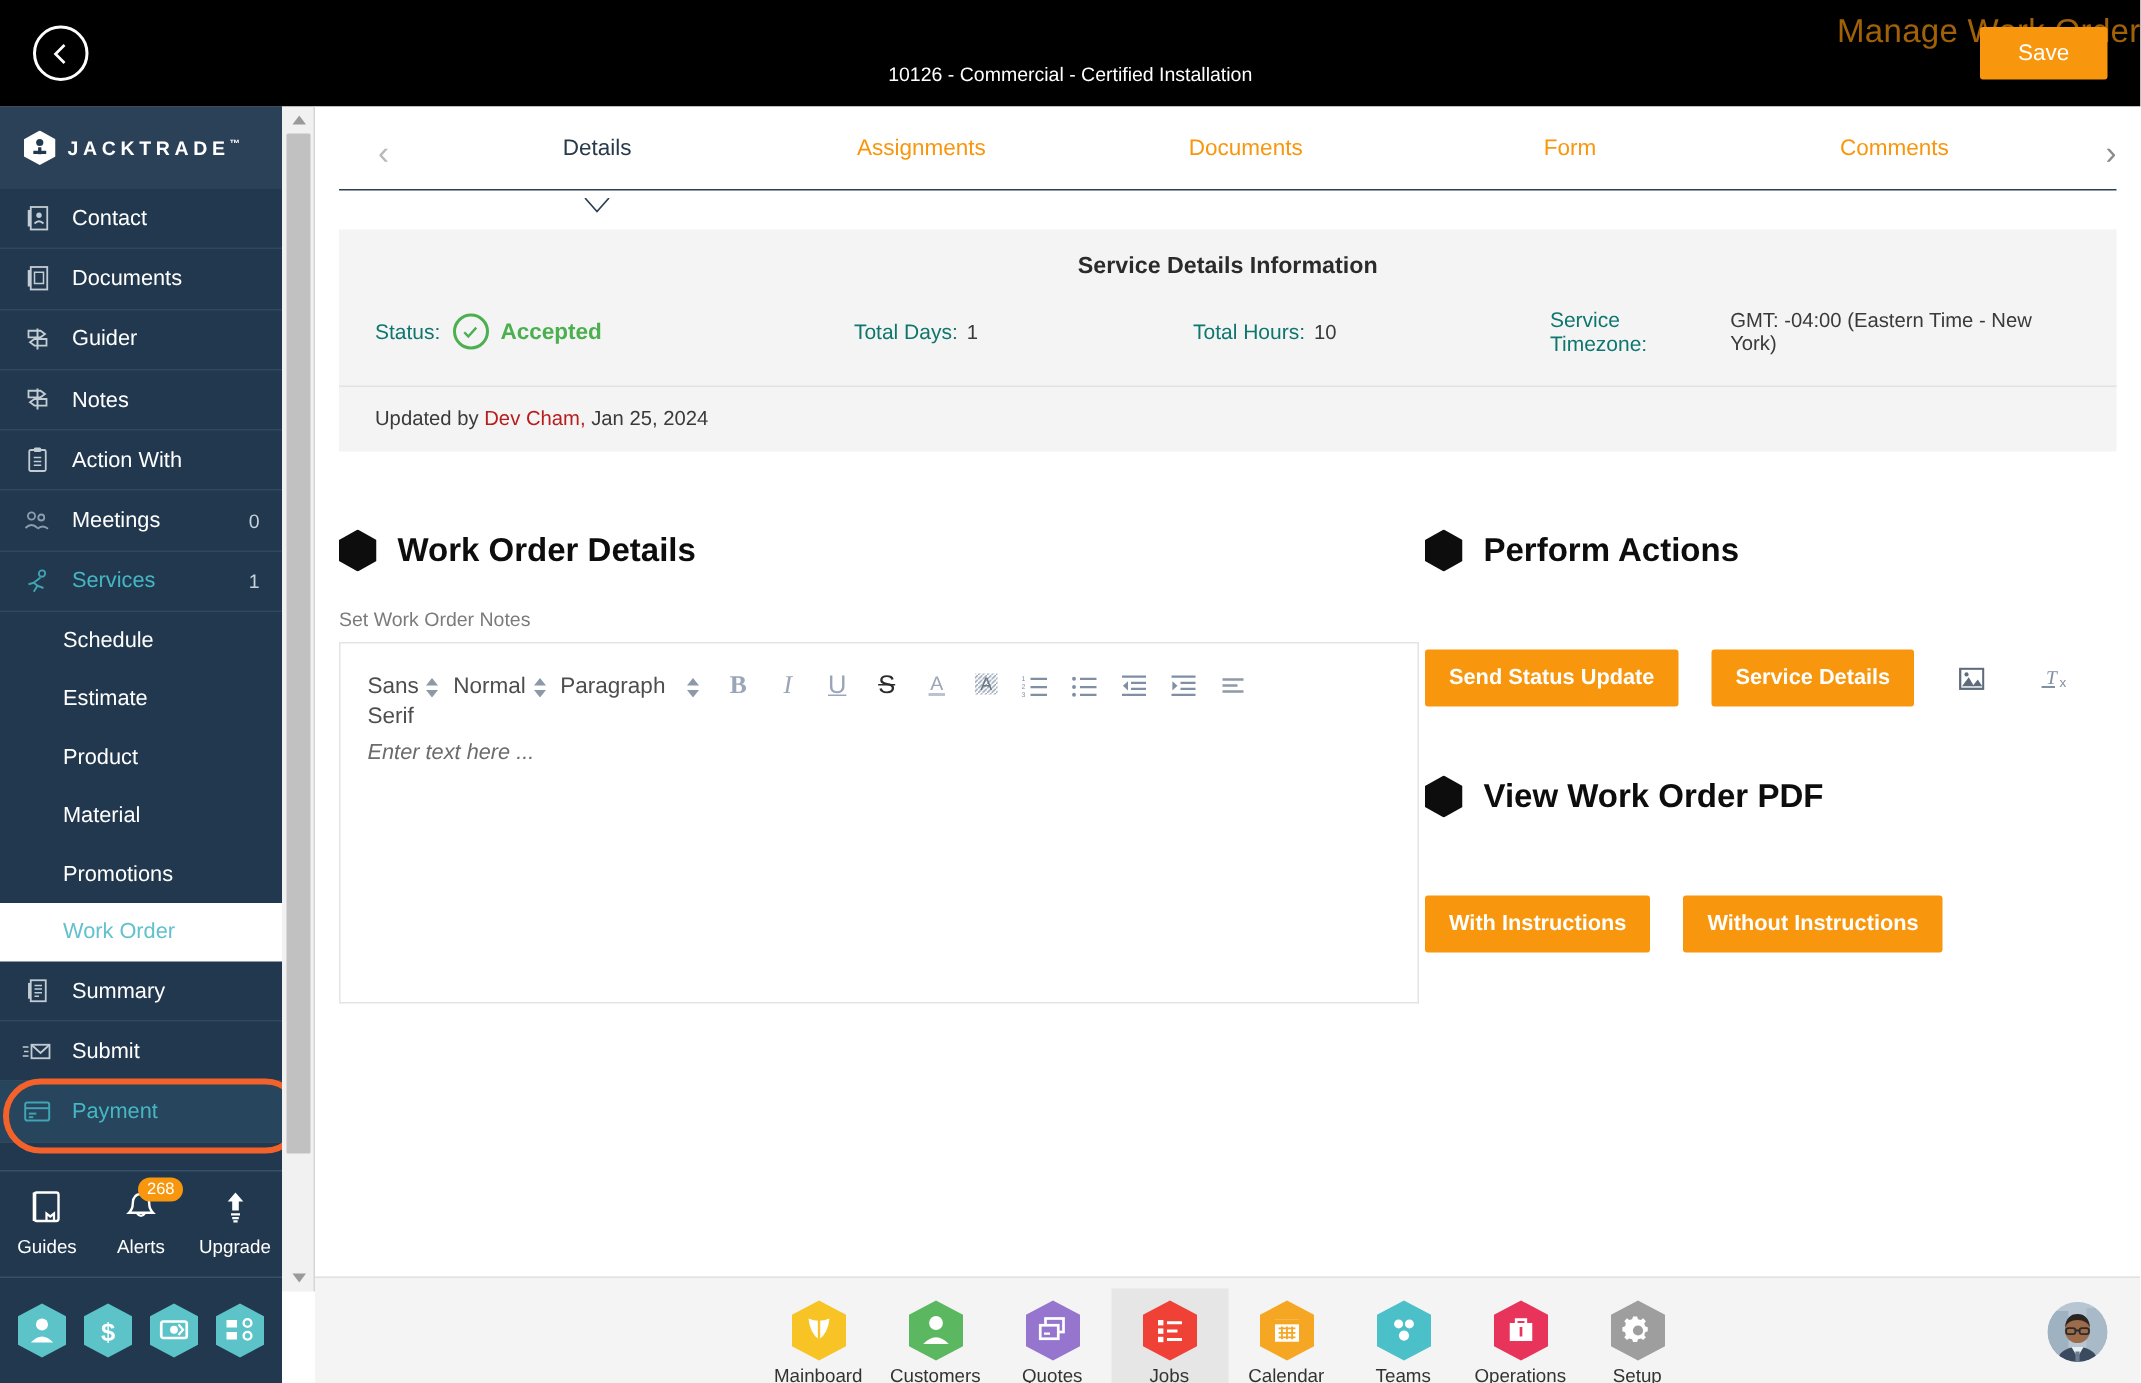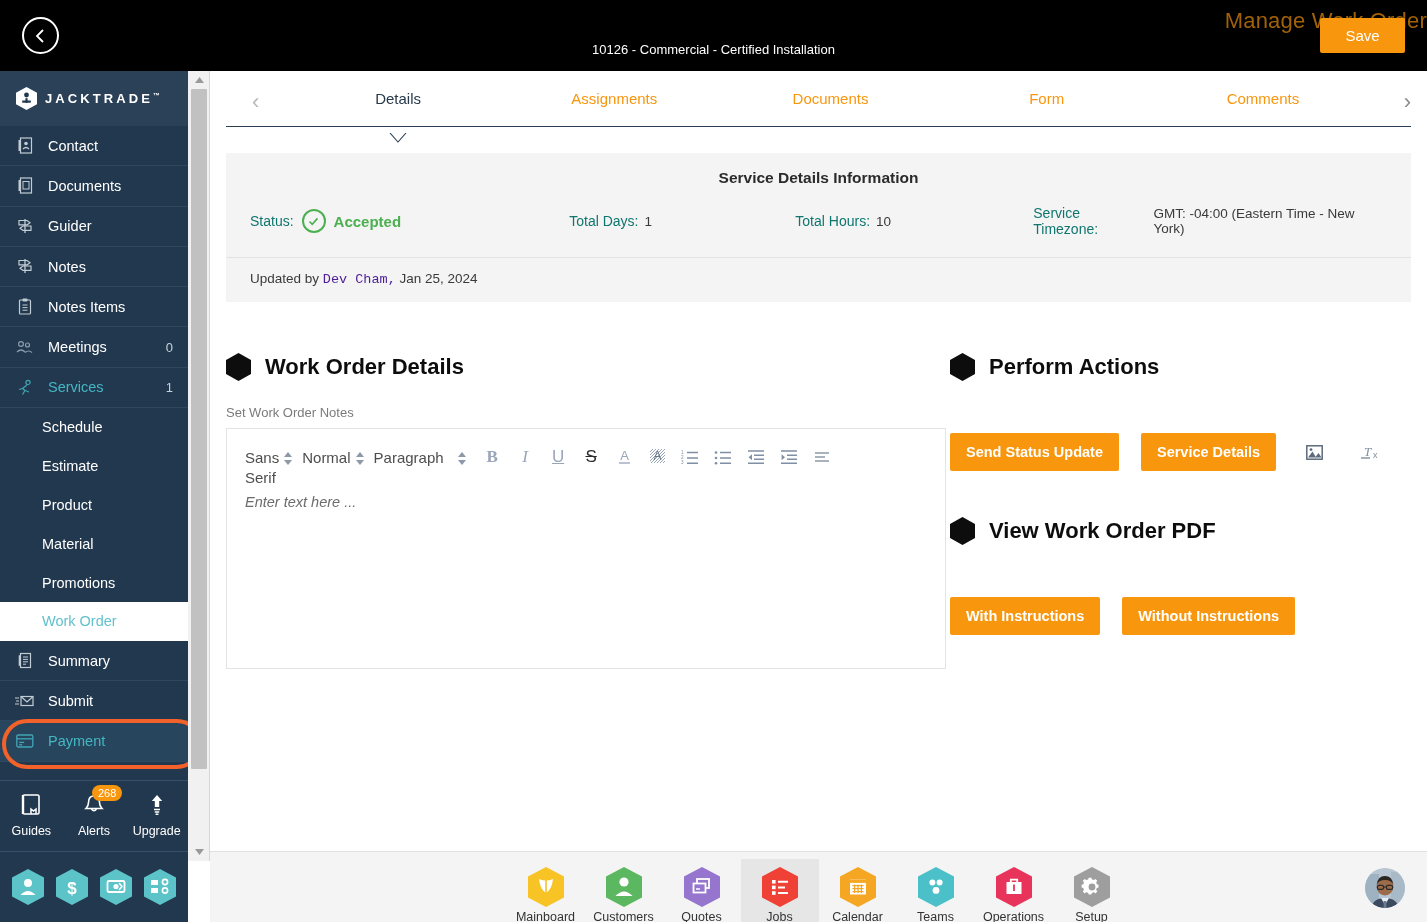--- a/index.html
+++ b/index.html
@@ -180,21 +180,21 @@
   .if-group { display: flex; align-items: center; }
   .status-circle {
     width: 24px; height: 24px; border-radius: 50%;
     border: 2px solid #4caf50; margin: 0 8px;
     display: flex; align-items: center; justify-content: center;
   }
   .status-text { color: #4caf50; font-weight: bold; font-size: 15px; }
   .updated-row {
     padding: 13px 24px 15px 24px; font-size: 13.5px; color: #3a3a3a;
   }
-  .updated-row .who { color: #4c1d95; font-family: Liberation Mono, monospace; }
+  .updated-row .who { color: #b91c1c; }
 
   
   .section-head {
     display: flex; align-items: center; margin-top: 38px;
   }
   .hexmark { width: 25px; height: 28px; margin-right: 14px; }
   .section-title { font-size: 22px; font-weight: bold; color: #0d0d0d; }
 
   .col-left {
     position: absolute; left: 16px; top: 244px; width: 720px;
@@ -336,21 +336,21 @@
       </div>
 
       <div class="nav-item">
         <span class="ico">
           <svg width="14" height="17" viewBox="0 0 14 17">
               <rect x="1.5" y="2" width="11" height="14" rx="1" fill="none" stroke="#dfe6ec" stroke-width="1.2"></rect>
               <rect x="4.5" y="0.4" width="5" height="3" rx="1" fill="#dfe6ec"></rect>
               <path d="M4.5 7 h5 M4.5 9.6 h5 M4.5 12.2 h5" stroke="#dfe6ec" stroke-width="1"></path>
             </svg>
         </span>
-        <span>Notes Items</span>
+        <span>Action With</span>
       </div>
 
       <div class="nav-item">
         <span class="ico">
           <svg width="18" height="16" viewBox="0 0 18 16">
               <circle cx="5" cy="5" r="2.4" fill="none" stroke="#9fb0bf" stroke-width="1.2"></circle>
               <circle cx="11.5" cy="6" r="2" fill="none" stroke="#9fb0bf" stroke-width="1.2"></circle>
               <path d="M1 13 q4-4 8 0" fill="none" stroke="#9fb0bf" stroke-width="1.2"></path>
               <path d="M9 13.5 q3.5-3 7 0" fill="none" stroke="#9fb0bf" stroke-width="1.2"></path>
             </svg>

